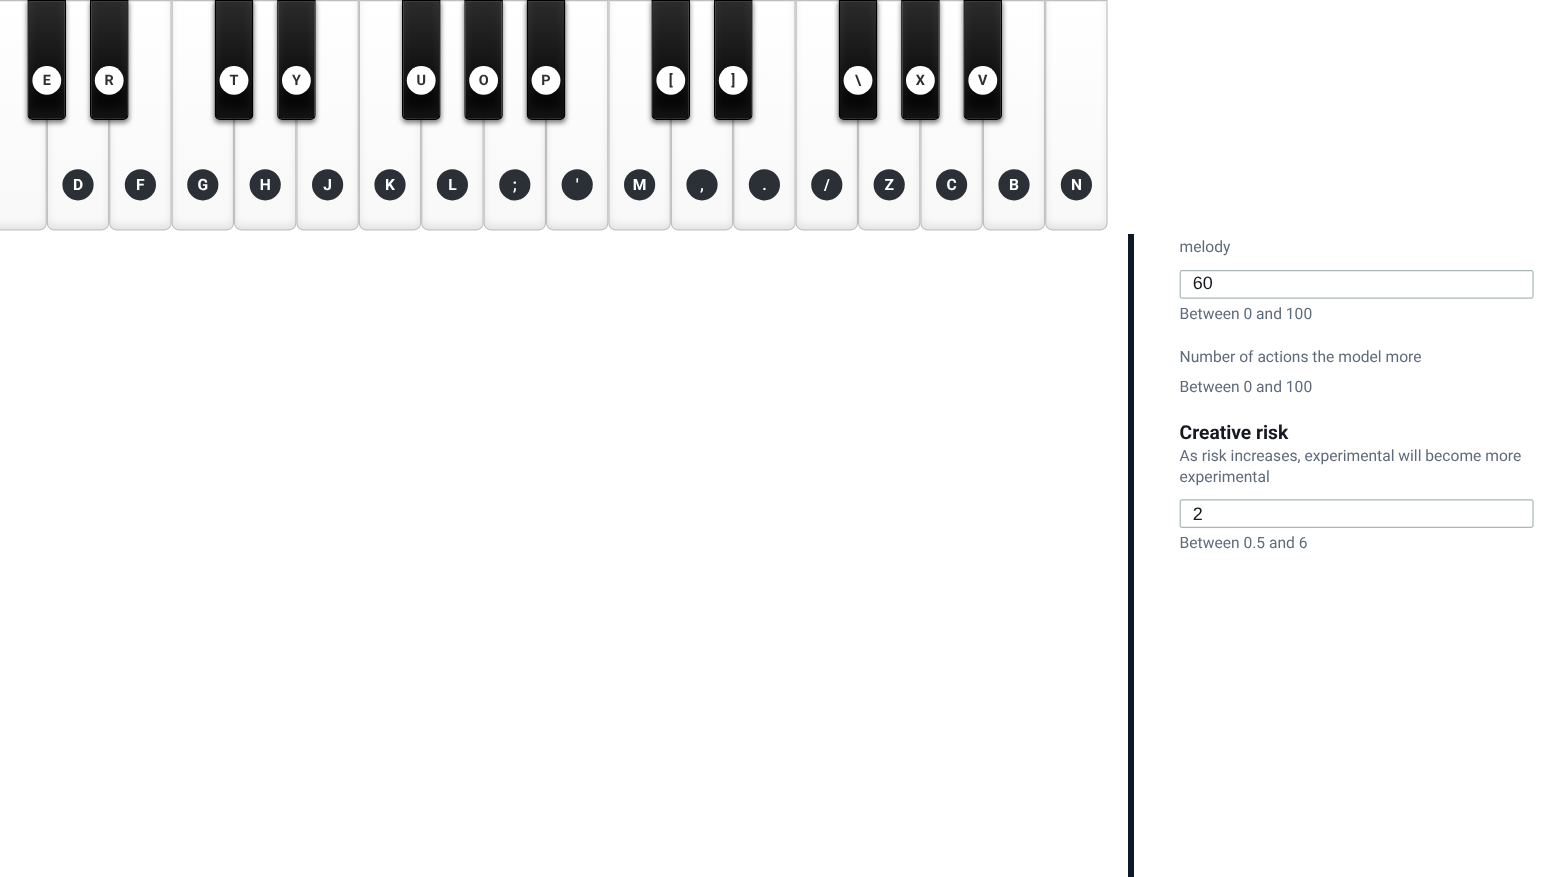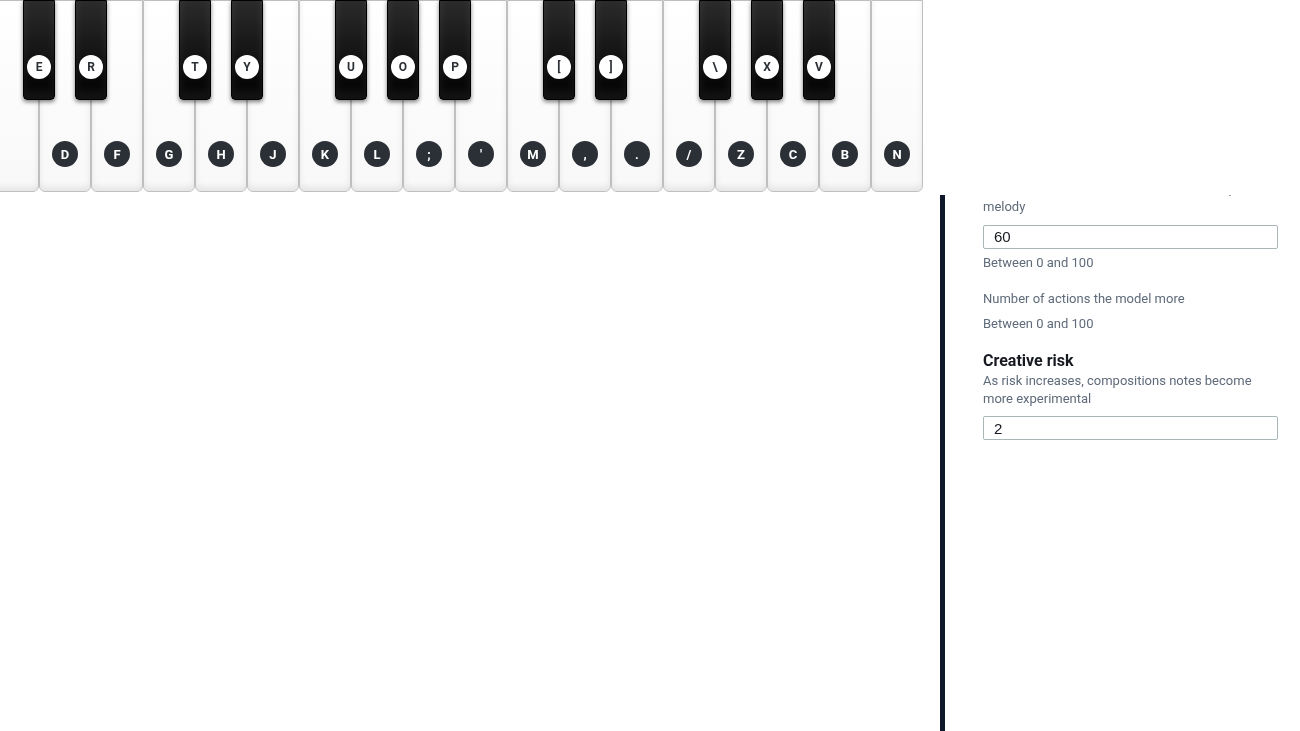--- a/index.html
+++ b/index.html
@@ -268,17 +268,18 @@
       <div class="param-hint">Between 0 and 100</div>
     </div>
 
     <div class="param">
       <div class="param-desc">Number of actions the model more</div>
       <div class="param-hint">Between 0 and 100</div>
     </div>
 
     <div class="param">
       <div class="param-label">Creative risk</div>
-      <div class="param-desc">As risk increases, compositions notes become more experimental</div>
+      <div class="param-desc">As risk increases, experimental will become more experimental</div>
       <input type="text" class="num" value="2" style="">
+      <div class="param-hint">Between 0.5 and 6</div>
     </div>
   </div>
 </div>
 
 </body></html>

